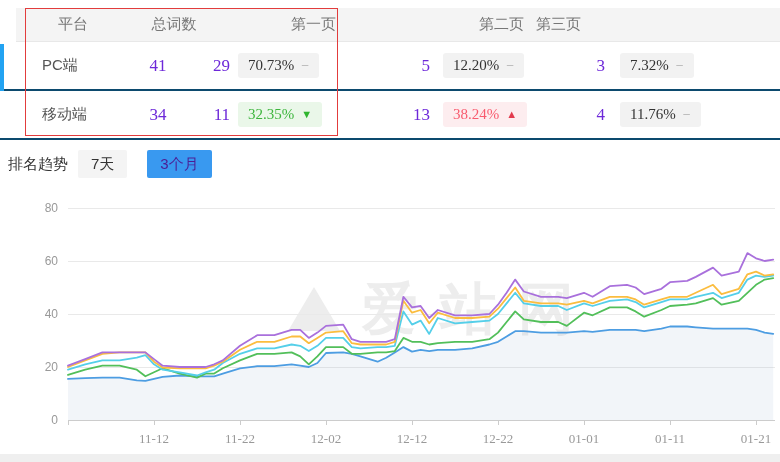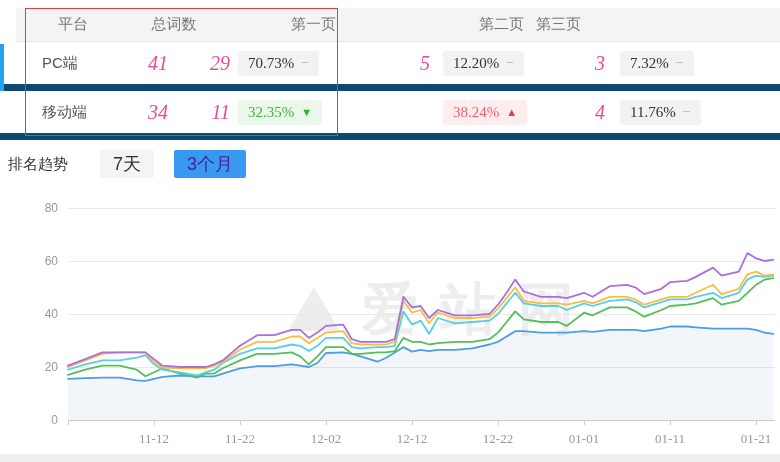--- a/index.html
+++ b/index.html
@@ -6,51 +6,51 @@
   html,body { width:780px; height:462px; overflow:hidden; background:#fff;
               font-family:"Liberation Sans", sans-serif; }
   .page { position:relative; width:780px; height:462px; background:#fff; }
 
   
   .rank-table { position:absolute; left:0; top:0; width:780px; }
   .tgrid { display:grid; grid-template-columns:42px 91px 50px 47px 100px 100px 90px 85px 100px 1fr;
            align-items:center; }
   .thead { height:34px; margin-top:8px; background:#f4f4f4; color:#777; font-size:15px;
            border-bottom:1px solid #e8e8e8;margin-left:16px; }
-  .trow  { height:49px; background:#fff; border-bottom:7px solid #0c4a6e; font-size:15px; color:#555; }
+  .trow  { height:49px; background:#fff; border-bottom:2px solid #0c4a6e; font-size:15px; color:#555; }
   .c-platform { grid-column:2; text-align:left; }
   .c-total    { grid-column:3; text-align:center; }
   .c-cnt1     { grid-column:4; text-align:right; }
   .c-bdg1     { grid-column:5; padding-left:8px; }
   .c-cnt2     { grid-column:6; text-align:right; }
   .c-bdg2     { grid-column:7; padding-left:13px; }
   .c-cnt3     { grid-column:8; text-align:right; }
   .c-bdg3     { grid-column:9; padding-left:15px; }
   .h-page1 { grid-column:4 / span 2; text-align:right; padding-right:10px; }
   .h-page2 { grid-column:6 / span 2; text-align:right; padding-right:12px; }
   .h-page3 { grid-column:8 / span 2; padding-right:2px; }
-  .num { font-family:"Liberation Serif", serif; font-size:20px; color:#ec4899;font-style:italic; }
+  .num { font-family:"Liberation Serif", serif; font-size:17px; color:#6d28d9; }
   .badge { display:inline-flex; align-items:center; gap:7px; padding:4px 10px; border-radius:3px;
            font-family:"Liberation Serif", serif; font-size:15px; }
   .badge .arrow { font-size:11px; line-height:1; }
   .badge-gray  { background:#f2f2f2; color:#333; }
   .badge-gray .arrow  { color:#aaa; font-size:14px; }
   .badge-green { background:#eaf7e9; color:#3db53d; }
   .badge-green .arrow { color:#2fb52f; }
   .badge-red   { background:#fdedef; color:#f85b6e; }
   .badge-red .arrow   { color:#e23b4e; }
   .red-box { position:absolute; left:25px; top:8px; width:313px; height:128px;
              border:1px solid #e23c3c; pointer-events:none; }
   .active-bar { position:absolute; left:0; top:44px; width:4px; height:47px; background:#22a3f2; }
 
   
   .tabs-row { position:absolute; left:8px; top:150px; display:flex; align-items:center; }
-  .tabs-label { font-size:15px; color:#333; margin-right:32px; }
+  .tabs-label { font-size:15px; color:#333; margin-right:10px; }
   .tab-btn { height:28px; padding:0 13px; display:inline-flex; align-items:center; justify-content:center;
-             font-size:18px; color:#333; background:#f4f4f4; border:none; border-radius:2px;
+             font-size:15px; color:#333; background:#f4f4f4; border:none; border-radius:2px;
              margin-right:20px; cursor:pointer; }
   .tab-btn.active { background:#3999f0; color:#4c1d95; }
 
   
   .chart-wrap { position:absolute; left:0; top:195px; width:780px; height:260px; }
   .watermark { position:absolute; left:288px; top:86px; display:flex; align-items:center;
                color:#ededed; pointer-events:none; }
   .wm-tri { width:0; height:0; border-left:26px solid transparent; border-right:26px solid transparent;
             border-bottom:44px solid #ededed; margin-right:22px; }
   .wm-text { font-size:56px; font-weight:bold; letter-spacing:22px; line-height:1; }
@@ -93,20 +93,21 @@
     </div>
 
     <div class="tgrid trow">
       <div class="c-platform">移动端</div>
       <div class="c-total num">34</div>
       <div class="c-cnt1 num">11</div>
       <div class="c-bdg1"><span class="badge badge-green">
             <span>32.35%</span>
             <span class="arrow">▼</span>
           </span></div>
+      <div class="c-cnt2 num">13</div>
       <div class="c-bdg2"><span class="badge badge-red">
             <span>38.24%</span>
             <span class="arrow">▲</span>
           </span></div>
       <div class="c-cnt3 num">4</div>
       <div class="c-bdg3"><span class="badge badge-gray">
             <span>11.76%</span>
             <span class="arrow">−</span>
           </span></div>
     </div>

